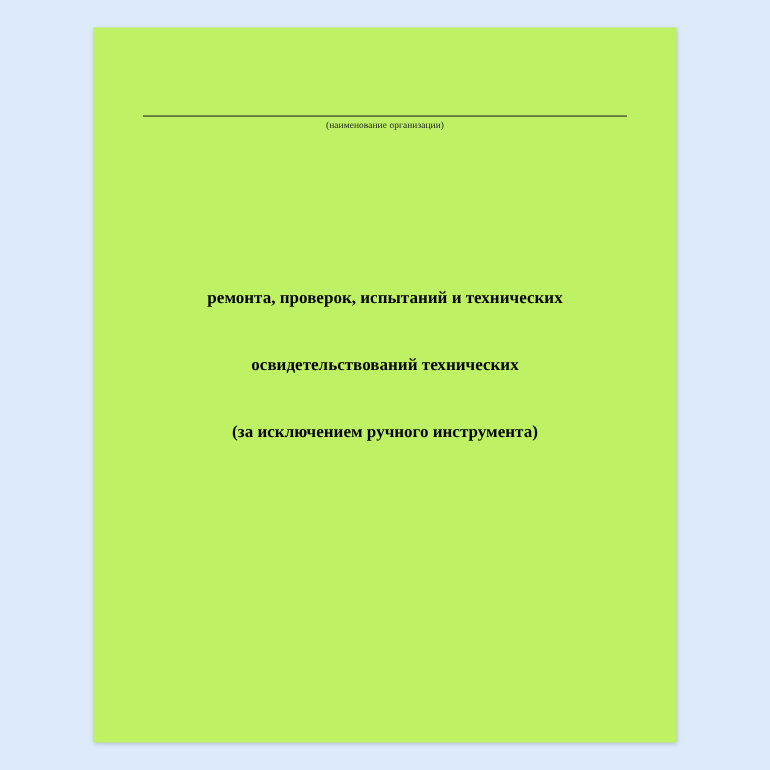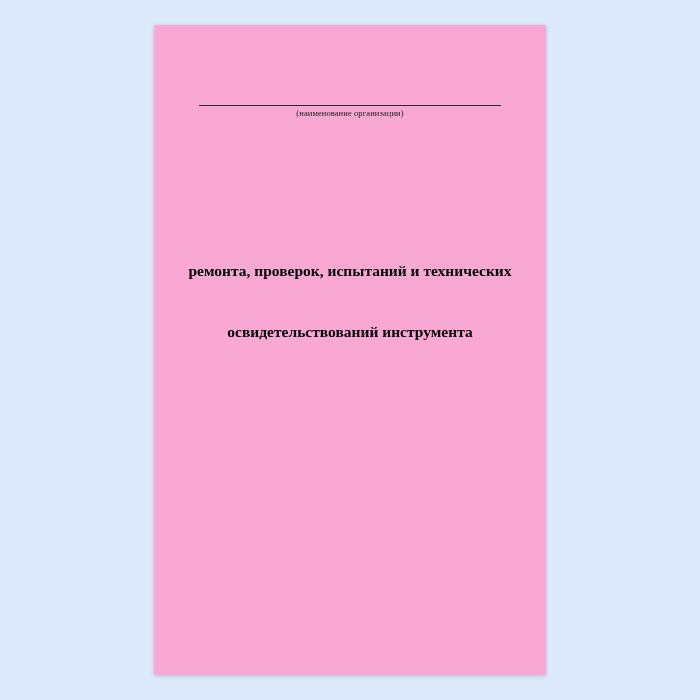--- a/index.html
+++ b/index.html
@@ -16,23 +16,23 @@
   .page-wrap {
     position: relative;
     width: 700px;
     height: 700px;
     display: flex;
     align-items: center;
     justify-content: center;
   }
   .sheet {
     position: relative;
-    width: 392px;
+    width: 530px;
     height: 650px;
-    background: #f9a8d4;
+    background: #bef264;
     box-shadow: 0 1px 4px rgba(0,0,0,0.18);
     box-sizing: border-box;
     padding: 0;
   }
   
   .org-block {
     position: absolute;
     top: 58px;
     left: 45px;
     right: 45px;
@@ -100,19 +100,20 @@
   <div class="sheet">
 
     <div class="org-block">
       <div class="org-rule"></div>
       <div class="org-caption">(наименование организации)</div>
     </div>
 
     <div class="title-block">
       <div class="title-sub">
         <div>ремонта, проверок, испытаний и технических</div>
-        <div>освидетельствований инструмента</div>
+        <div>освидетельствований технических</div>
+        <div>(за исключением ручного инструмента)</div>
       </div>
     </div>
 
 
   </div>
 </div>
 
 </body></html>

